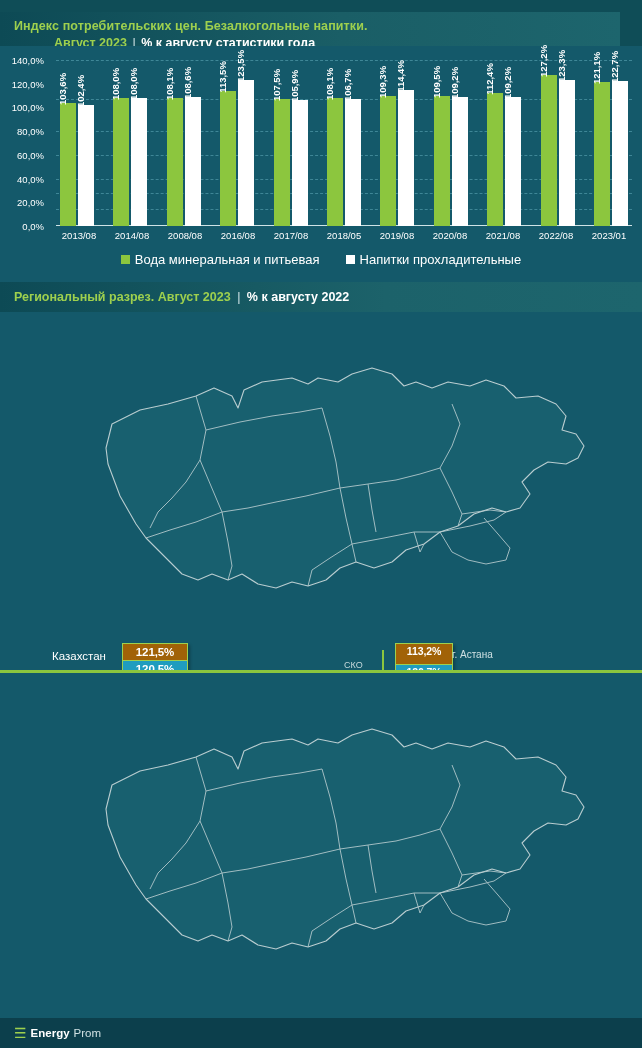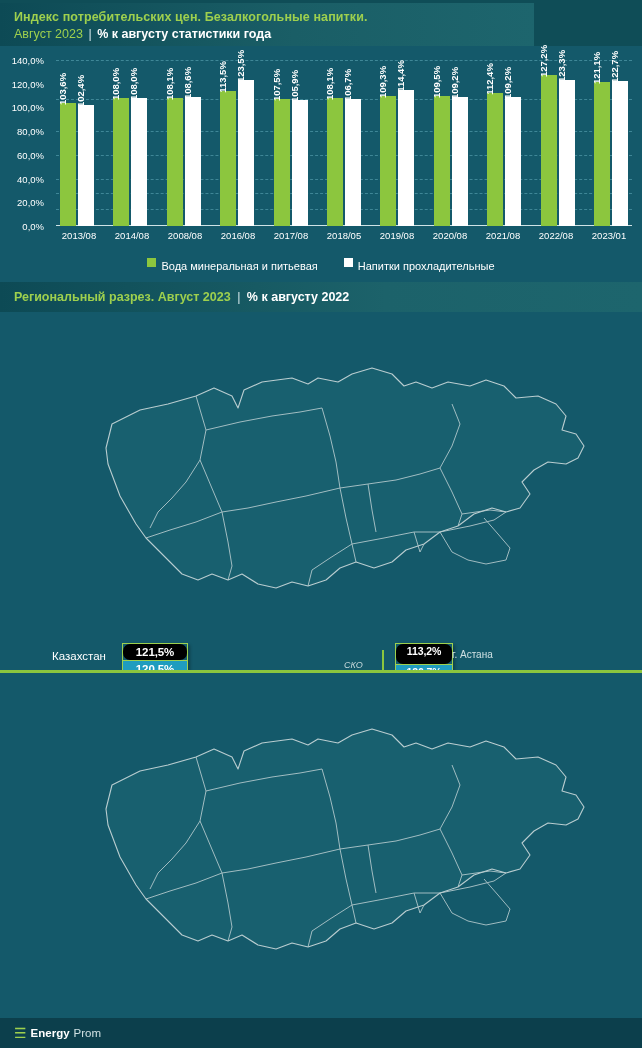--- a/index.html
+++ b/index.html
@@ -11,30 +11,30 @@
   body {
     width: 642px; height: 1048px;
     position: relative;
     font-family: "Liberation Sans", "DejaVu Sans", sans-serif;
     color: #ffffff;
     overflow: hidden;
   }
 
   
   .header {
-    position: absolute; left: 0; top: 3px; width: 534px; height: 46px;
+    position: absolute; left: 0; top: 12px; width: 620px; height: 46px;
     background: linear-gradient(90deg, #0d4a55 0%, #1a5e66 55%, #1d656d 100%);
     padding: 6px 17px 0 14px;
   }
   .header .l1 {
     font-size: 12.5px; font-weight: bold; color: #9ed04e; letter-spacing: .1px;
     line-height: 17px; white-space: nowrap;
   }
   .header .l2 { font-size: 12.5px; line-height: 17px; white-space: nowrap; }
-  .header .l2 .grn { color: #9ed04e; font-weight: normal; }
+  .header .l2 .grn { color: #9ed04e; font-weight: bold; margin-left: 40px; }
   .header .l2 .bar { color: #cfe3e6; font-weight: normal; margin: 0 2px; }
   .header .l2 .wht { color: #ffffff; font-weight: bold; }
 
   
   .chart-panel {
     position: absolute; left: 0; top: 46px; width: 642px; height: 236px;
     background: #14596a;
   }
   .plot {
     position: absolute; left: 56px; top: 14px; width: 576px; height: 166px;
@@ -78,21 +78,21 @@
     white-space: nowrap;
   }
   .chart-legend {
     position: absolute; left: 0; top: 206px; width: 642px;
     display: flex; justify-content: center; gap: 26px; align-items: center;
   }
   .chart-legend .item { display: flex; align-items: center; gap: 5px; }
   .chart-legend .sw { width: 9px; height: 9px; display: inline-block; }
   .chart-legend .sw.green { background: #8cc63e; }
   .chart-legend .sw.white { background: #ffffff; }
-  .chart-legend .lbl { font-size: 11px; color: #ffffff; white-space: nowrap; margin-top: 8px; }
+  .chart-legend .lbl { font-size: 13px; color: #ffffff; white-space: nowrap; }
 
   
   .section-head {
     position: absolute; left: 0; width: 642px; height: 30px;
     background: linear-gradient(90deg, #0d4a55 0%, #1c626a 60%, #1d656d 100%);
     padding-left: 14px; display: flex; align-items: center;
   }
   .section-head .t { font-size: 12.5px; white-space: nowrap; }
   .section-head .grn { color: #9ed04e; font-weight: bold; }
   .section-head .bar { color: #cfe3e6; margin: 0 3px; }
@@ -108,27 +108,27 @@
   
   .vbox {
     position: absolute; border: 1px solid #9ed04e; width: 58px;
     box-shadow: 2px 2px 3px rgba(0,0,0,.28);
   }
   .vbox.wide { width: 66px; }
   .vbox .row {
     height: 20px; line-height: 15px; text-align: center;
     font-size: 10.5px; font-weight: bold; color: #ffffff; letter-spacing: -.1px;
   }
-  .vbox .row.top { background: #000000; border-radius: 7px; }
+  .vbox .row.top { background: #a16207; }
   .vbox .row.bot { background: #1f9cbf; border-top: 1px solid #9ed04e; }
   .vbox.wide .row { height: 16px; line-height: 16px; font-size: 11.5px; }
 
   
   .rname {
-    position: absolute; font-size: 9px; color: #c5d8da; white-space: nowrap; font-style: italic;
+    position: absolute; font-size: 9px; color: #c5d8da; white-space: nowrap;
   }
   .kzname {
     position: absolute; font-size: 11.5px; color: #ffffff; white-space: nowrap;
   }
   .cityname {
     position: absolute; font-size: 10px; color: #cfe0e2; white-space: nowrap;
   }
 
   
   .marker {

